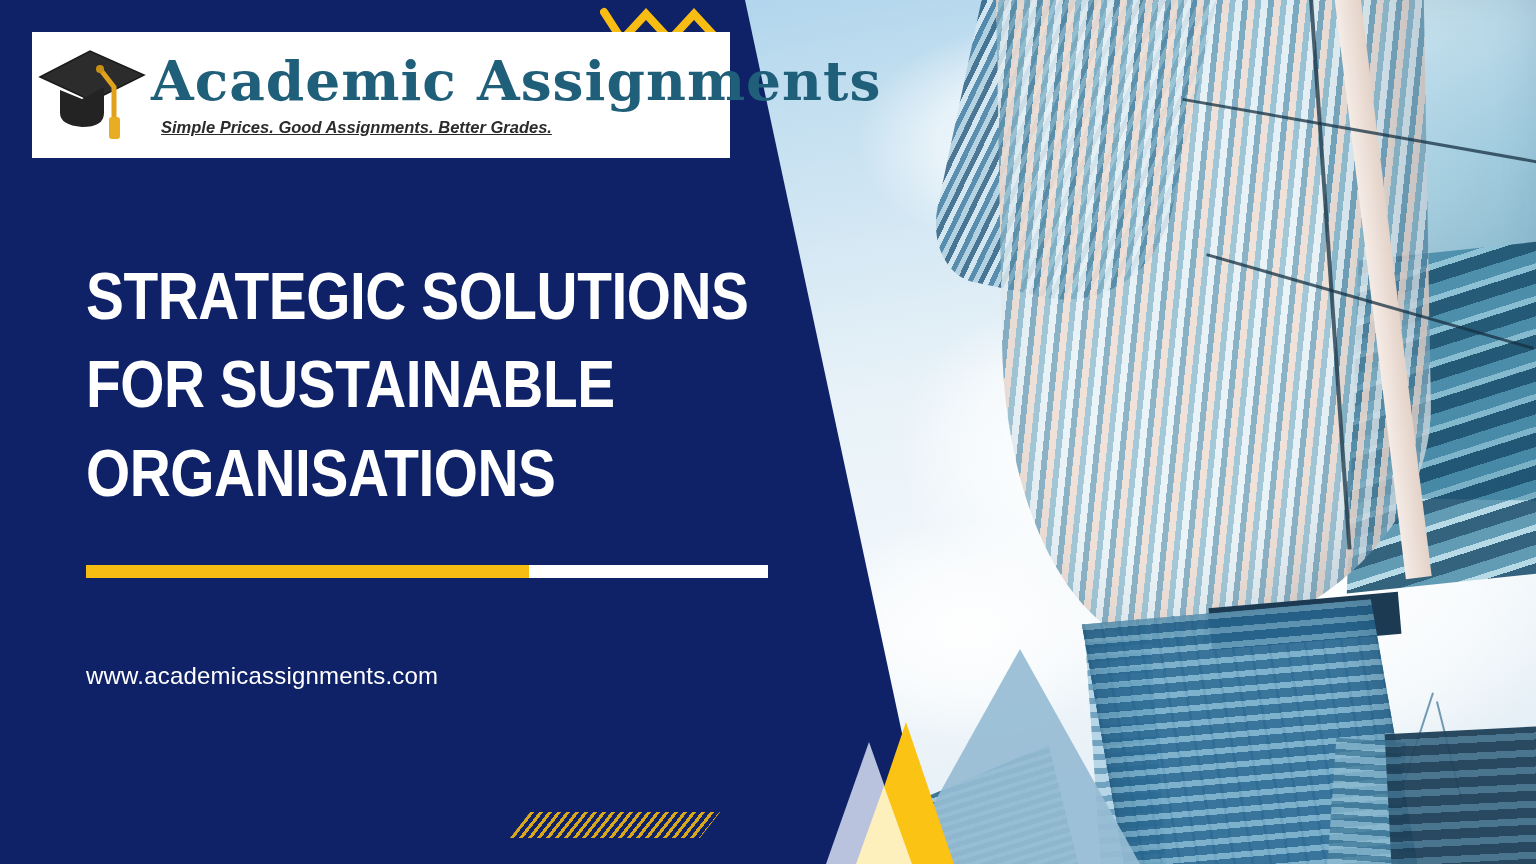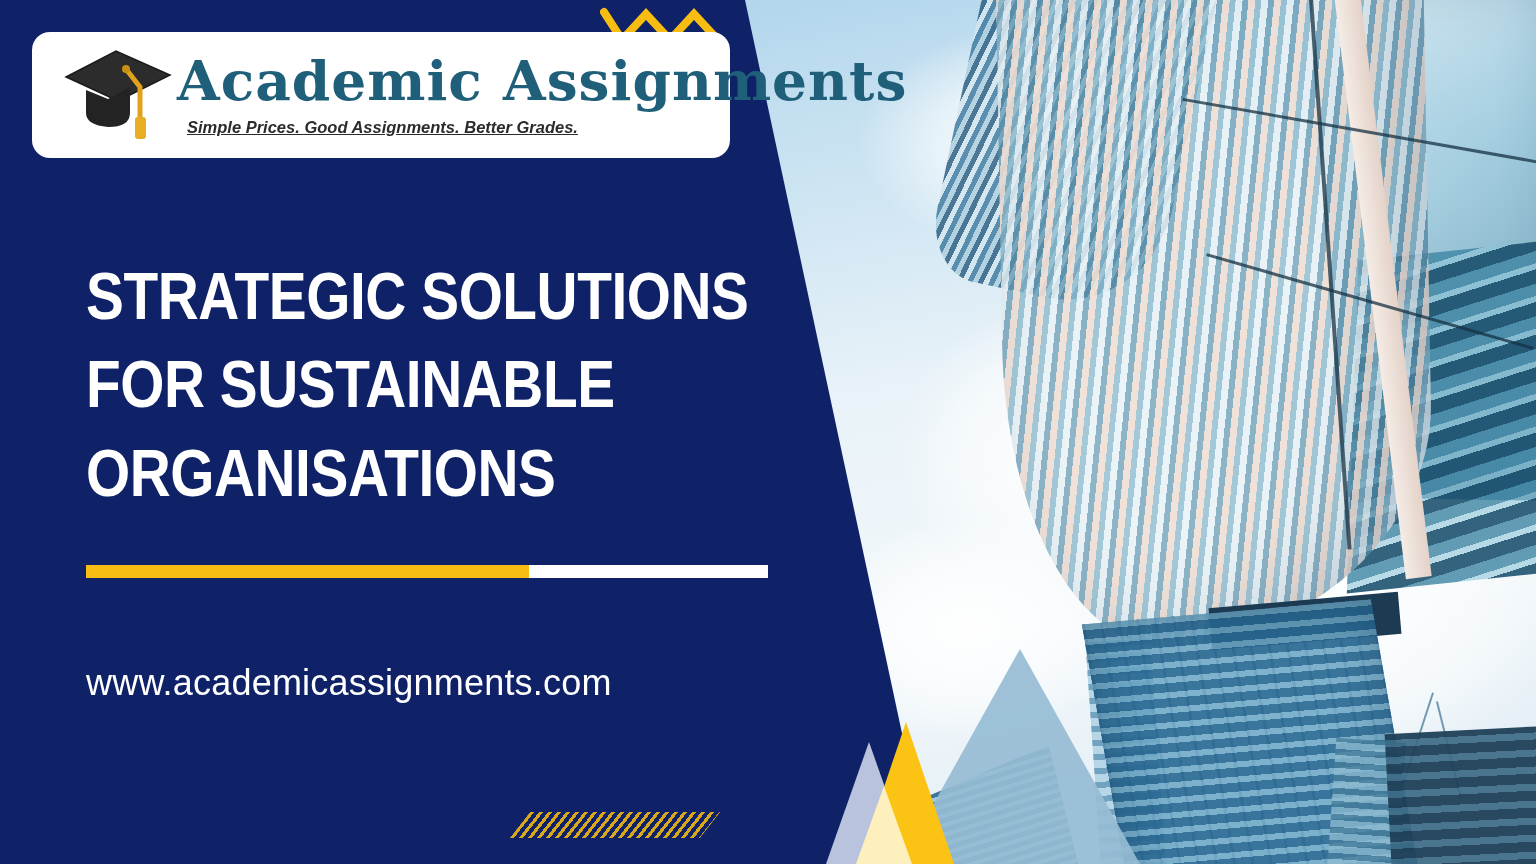--- a/index.html
+++ b/index.html
@@ -163,22 +163,21 @@
     position:absolute; z-index:6; left:600px; top:6px;
     width:130px; height:44px; overflow:hidden;
   }
   .chevron svg { display:block; }
 
   .logo-box {
     position:absolute; z-index:8;
     left:32px; top:32px; width:698px; height:126px;
     background:#ffffff;
     display:flex; align-items:center; justify-content:flex-start;
-    padding-left:28px;
-    border-radius:18px;
+    padding-left:2px;
   }
   .cap-wrap { position:relative; width:115px; height:105px; flex:0 0 auto; }
   .cap-wrap svg { display:block; }
 
   .logo-text { display:flex; flex-direction:column; margin-left:2px; }
   .logo-title {
     font-family: "DejaVu Serif", serif;
     font-weight: 700;
     font-size: 55px;
     line-height: 1;
@@ -219,21 +218,21 @@
   }
   .rule-gold { background:#f7bd13; }
   .rule-white { background:#ffffff; }
 
   .url {
     position:absolute; z-index:7;
     left:86px; top:662px;
     color:#ffffff;
     font-family: "Liberation Sans", sans-serif;
     font-weight: 400;
-    font-size: 36px;
+    font-size: 24px;
     letter-spacing: 0.2px;
     white-space: nowrap;
     text-align: center;
   }
 
   .hatch {
     position:absolute; z-index:7;
     left:520px; top:812px; width:190px; height:26px;
     transform: skewX(-38deg);
     background: repeating-linear-gradient(90deg,

